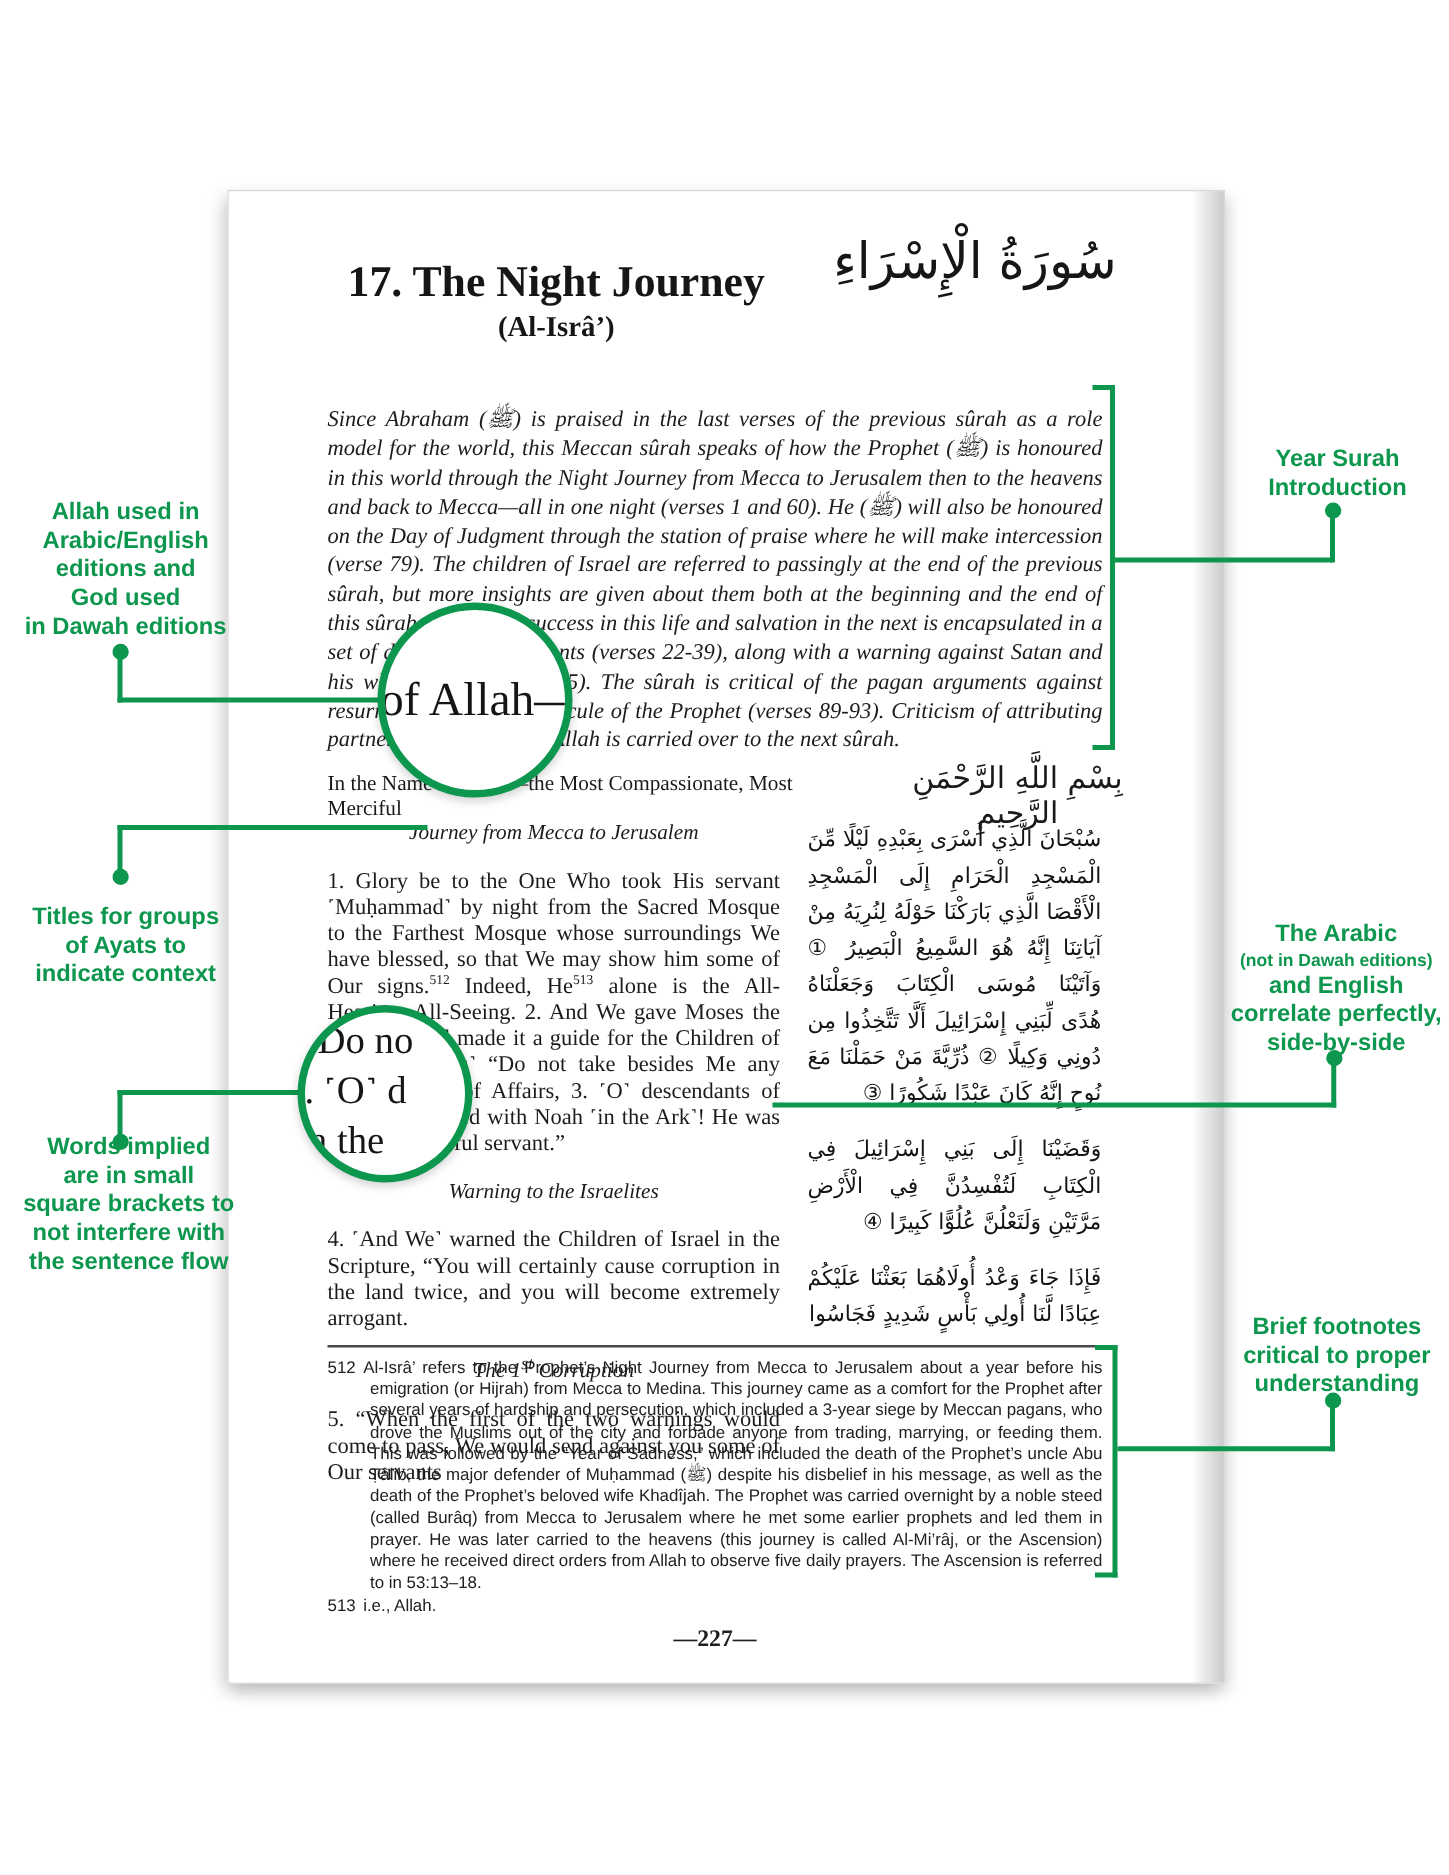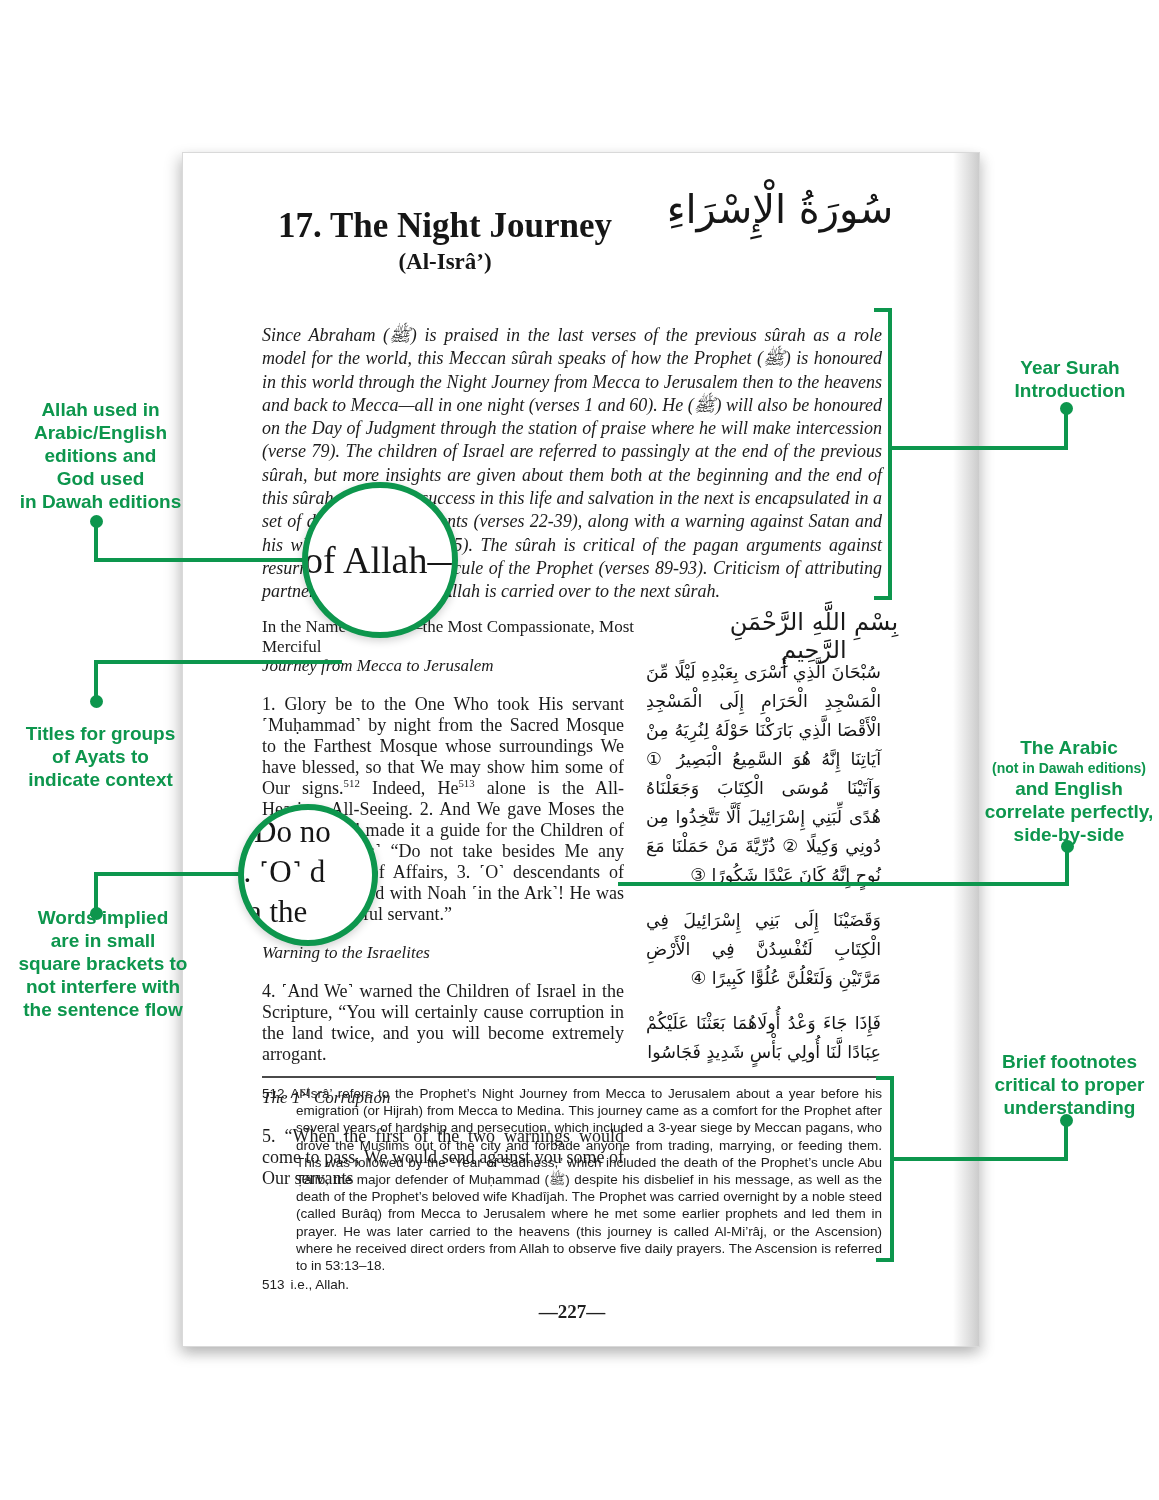--- a/index.html
+++ b/index.html
@@ -25,21 +25,21 @@
   #title-en .t2{font-size:23px;font-weight:bold;margin-top:3px;}
   #title-ar{left:655px;top:186px;width:250px;text-align:center;font-size:40px;color:#161616;}
 
   #intro{left:262px;top:306px;width:620px;font-style:italic;font-size:18px;line-height:23.3px;
     text-align:justify;color:#1c1c1c;}
 
   #bismillah-en{left:262px;top:617px;width:420px;font-size:17px;color:#1a1a1a;}
   #bismillah-ar{left:726px;top:608px;width:176px;font-size:24px;text-align:center;color:#1a1a1a;}
 
   #eng-col{left:262px;top:650px;width:362px;color:#1b1b1b;}
-  .sec-head{font-style:italic;font-size:17px;text-align:left;margin:6px 0 3px 0;font-family:"Liberation Serif","DejaVu Sans",serif;}
+  .sec-head{font-style:italic;font-size:17px;text-align:center;margin:6px 0 3px 0;font-family:"Liberation Serif","DejaVu Sans",serif;}
   .verse{font-size:18px;line-height:21px;text-align:justify;font-family:"Liberation Serif","DejaVu Sans",serif;}
   .verse sup{font-size:0.60em;line-height:0;}
 
   #ar-col{left:646px;top:658px;width:247px;color:#141414;}
   .ayah{font-size:17.5px;line-height:29px;text-align:justify;margin:0 12px 16px 0;direction:rtl;
     font-family:"DejaVu Sans",sans-serif;}
 
   #footer-block{left:262px;top:1076px;width:620px;color:#202020;}
   #fn-rule{height:2px;background:#4a4a4a;margin-bottom:7px;}
   .fn{font-size:13.5px;line-height:17.2px;text-align:justify;padding-left:34px;text-indent:-34px;margin:0 0 2px 0;}

